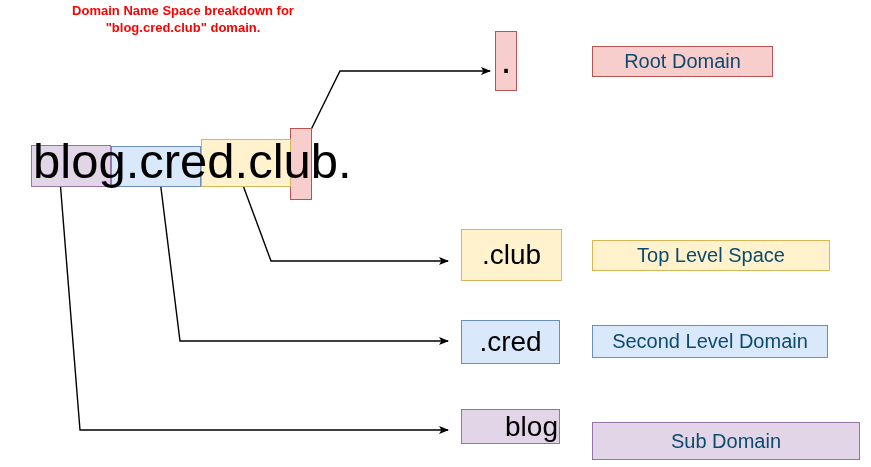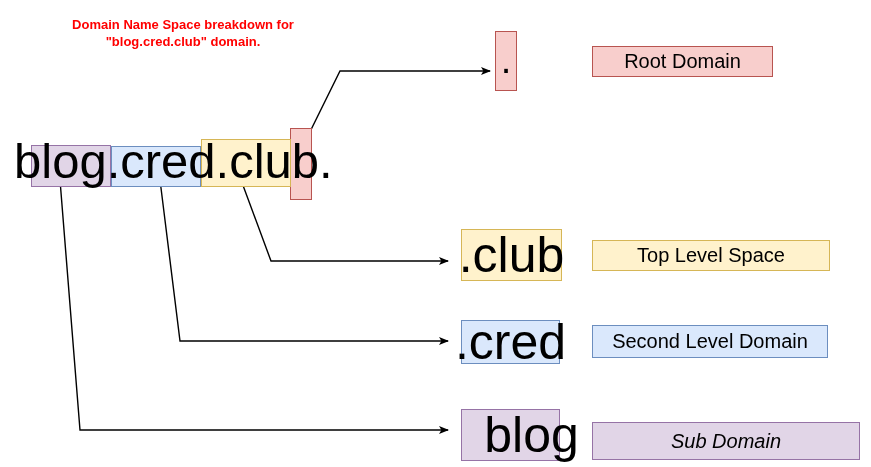--- a/index.html
+++ b/index.html
@@ -13,21 +13,21 @@
     height: 467px;
     background: #ffffff;
     overflow: hidden;
     font-family: "Liberation Sans", sans-serif;
   }
 
   
   #title {
     position: absolute;
     left: 8px;
-    top: 16px;
+    top: 2px;
     width: 350px;
     text-align: center;
     color: #ff0000;
     font-weight: bold;
     font-size: 13px;
     line-height: 17px;
     letter-spacing: 0px;
   }
   #title .line { display: block; white-space: pre; }
 
@@ -55,52 +55,52 @@
 
   
   .seg {
     position: absolute;
     box-sizing: border-box;
     border-width: 1px;
     border-style: solid;
   }
   .domain-text {
     position: absolute;
-    left: 14px;
+    left: 33px;
     top: 133px;
     height: 56px;
     line-height: 56px;
     font-size: 49px;
     color: #000000;
     white-space: pre;
     letter-spacing: 0px;
   }
 
   
   .pal-purple { background: #e1d5e7; border-color: #9673a6; }
   .pal-blue   { background: #dae8fc; border-color: #6c8ebf; text-align: right; }
   .pal-yellow { background: #fff2cc; border-color: #d6b656; }
   .pal-pink   { background: #f8cecc; border-color: #b85450; }
 
   
   .node {
-    font-size: 50px;
+    font-size: 28px;
     color: #000000;
   }
   .node.root-node {
     font-size: 38px;
     align-items: flex-end;
     justify-content: center;
     padding-bottom: 8px;
   }
 
   
   .label-box {
     font-size: 20px;
-    color: #000000;
+    color: #0c4a6e;
   }
 </style>
 </head>
 <body>
 
 <div id="canvas">
 
   <div id="title">
     <span class="line">Domain Name Space breakdown for</span>
     <span class="line">"blog.cred.club" domain.</span>
@@ -131,16 +131,16 @@
 
   <div class="box node root-node pal-pink" style="left:495px; top:31px; width:22px; height:60px;">.</div>
   <div class="box label-box pal-pink" style="left:592px; top:46px; width:181px; height:31px;">Root Domain</div>
 
   <div class="box node pal-yellow" style="left:461px; top:229px; width:101px; height:52px;">.club</div>
   <div class="box label-box pal-yellow" style="left:592px; top:240px; width:238px; height:31px;">Top Level Space</div>
 
   <div class="box node pal-blue" style="left:461px; top:320px; width:99px; height:44px;">.cred</div>
   <div class="box label-box pal-blue" style="left:592px; top:325px; width:236px; height:33px;">Second Level Domain</div>
 
-  <div class="box node pal-purple" style="left:461px; top:409px; width:99px; height:52px;padding-left:42px;">blog</div>
-  <div class="box label-box pal-purple" style="left:592px; top:422px; width:268px; height:38px;font-style:italic;">Sub Domain</div>
+  <div class="box node pal-purple" style="left:461px; top:409px; width:99px; height:35px;padding-left:42px;">blog</div>
+  <div class="box label-box pal-purple" style="left:592px; top:422px; width:268px; height:38px;">Sub Domain</div>
 
 </div>
 
 </body></html>

